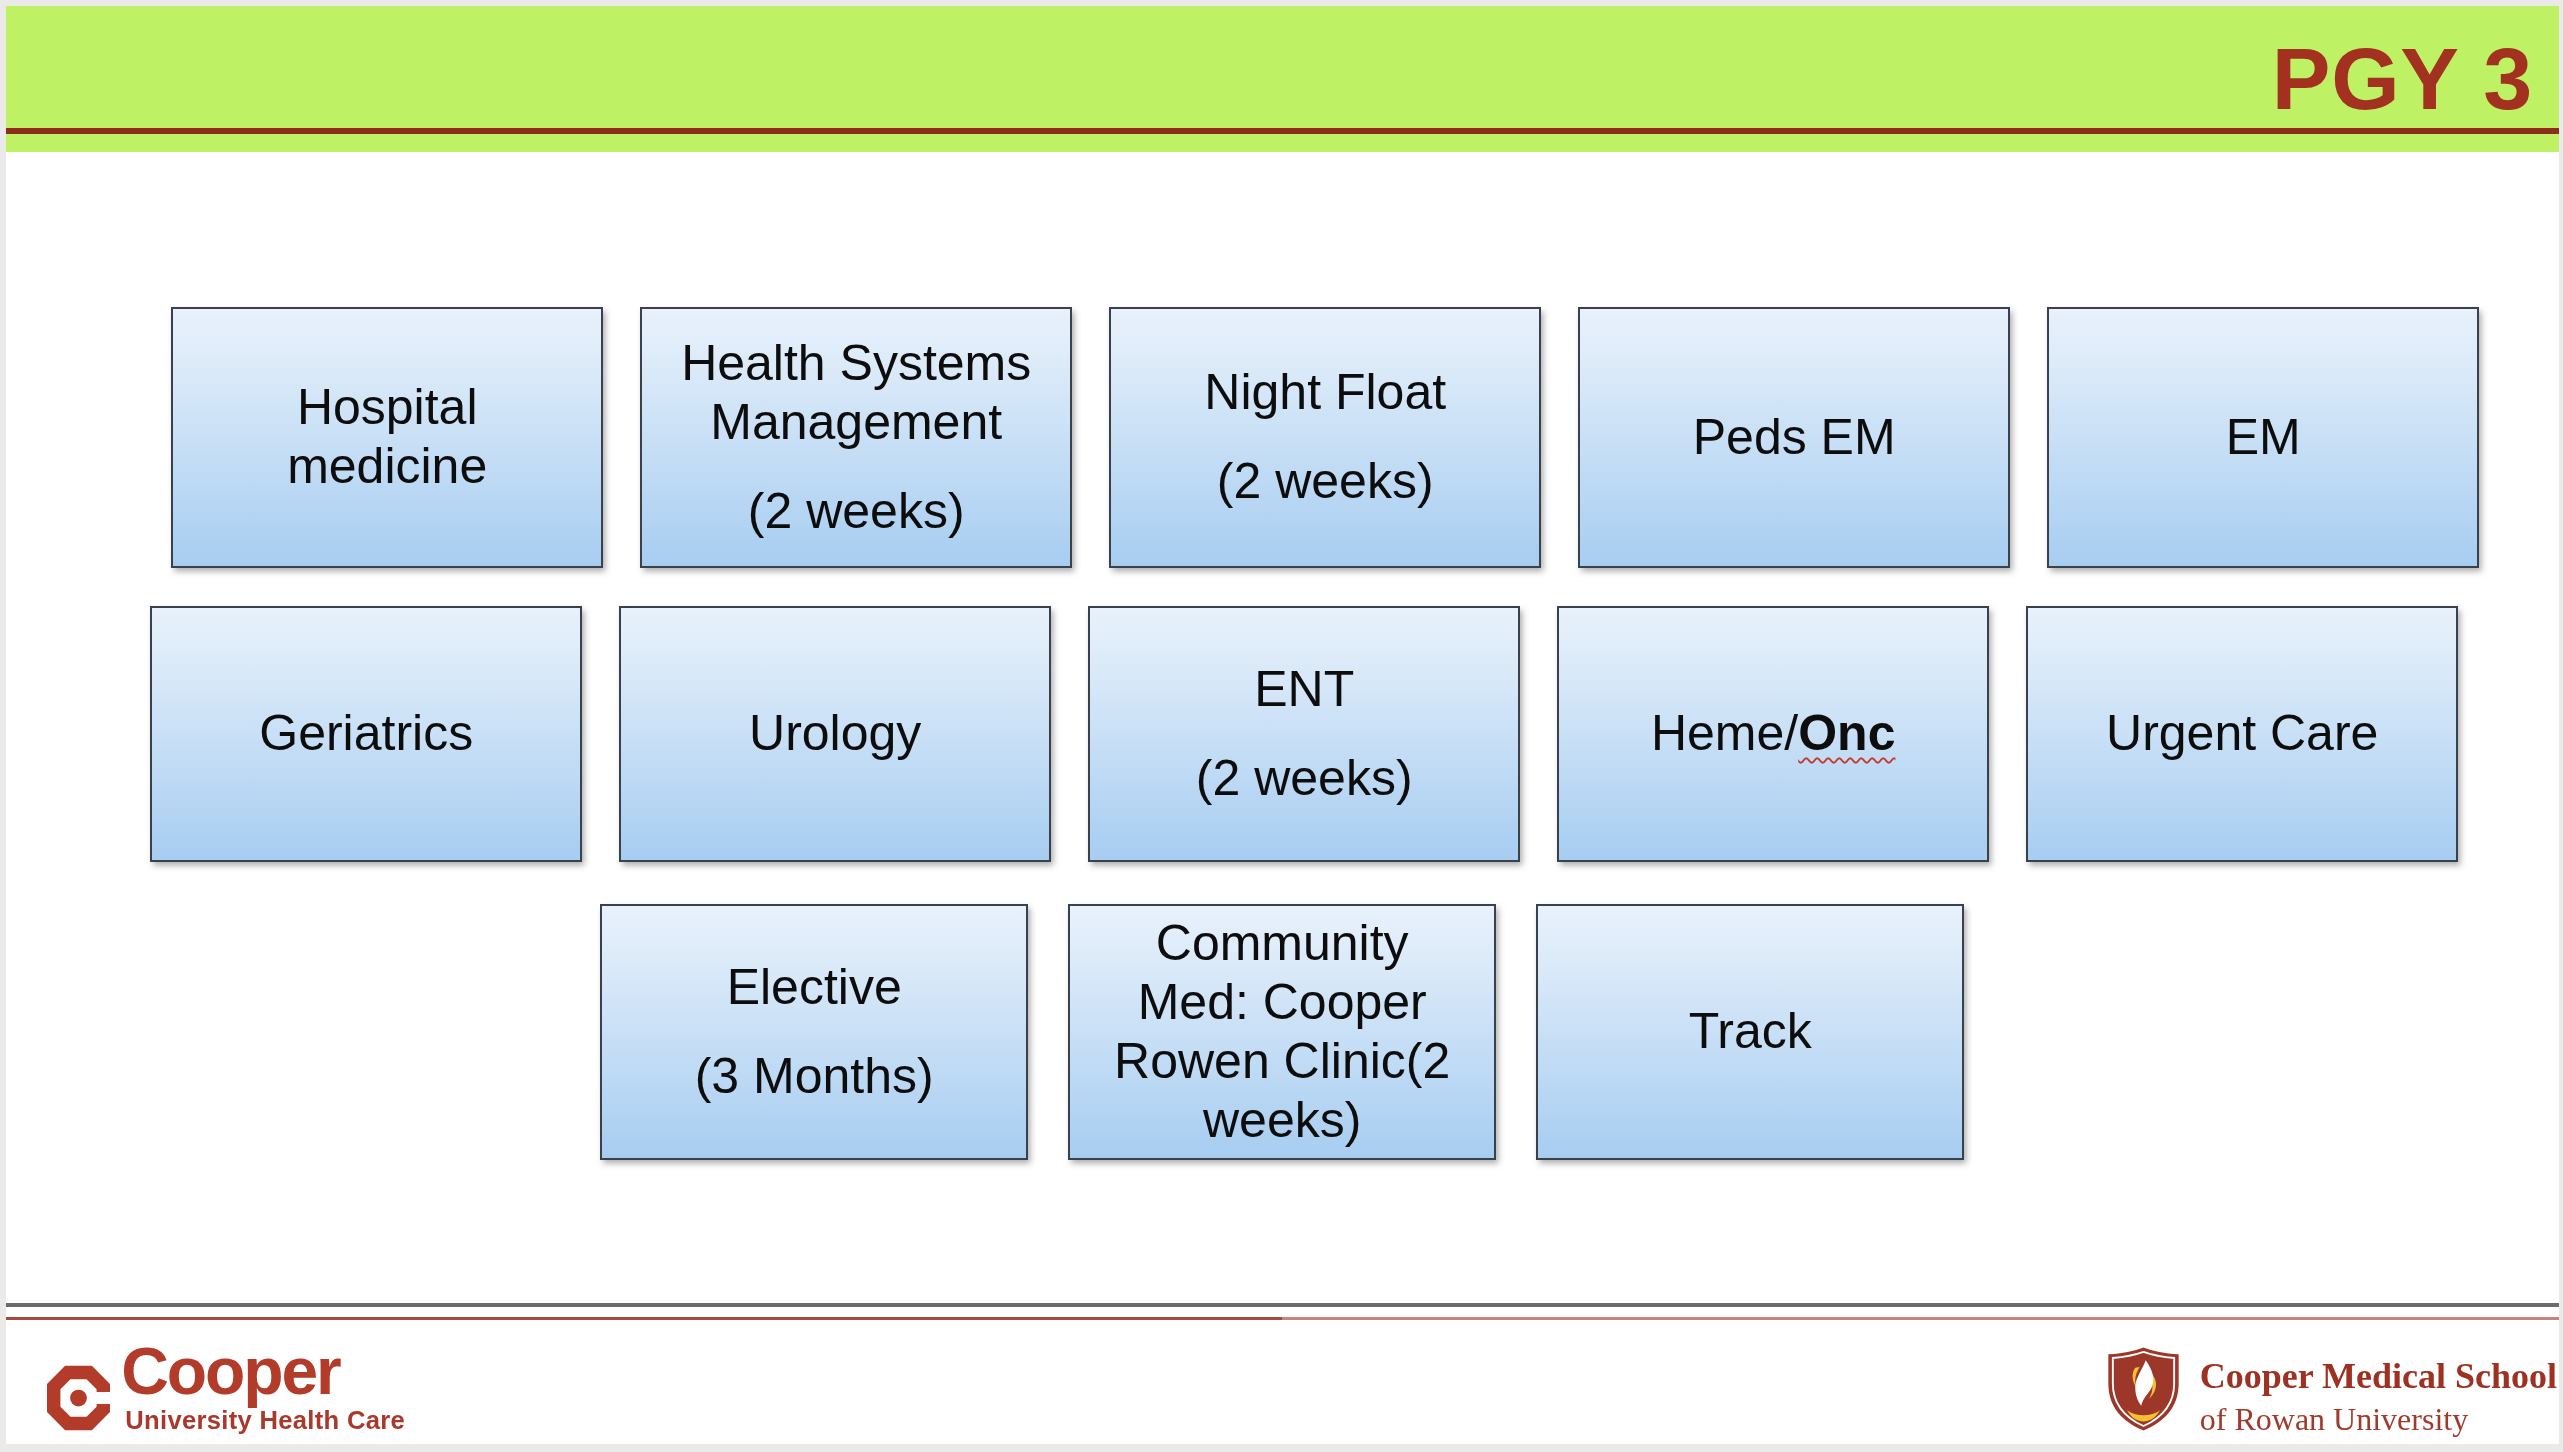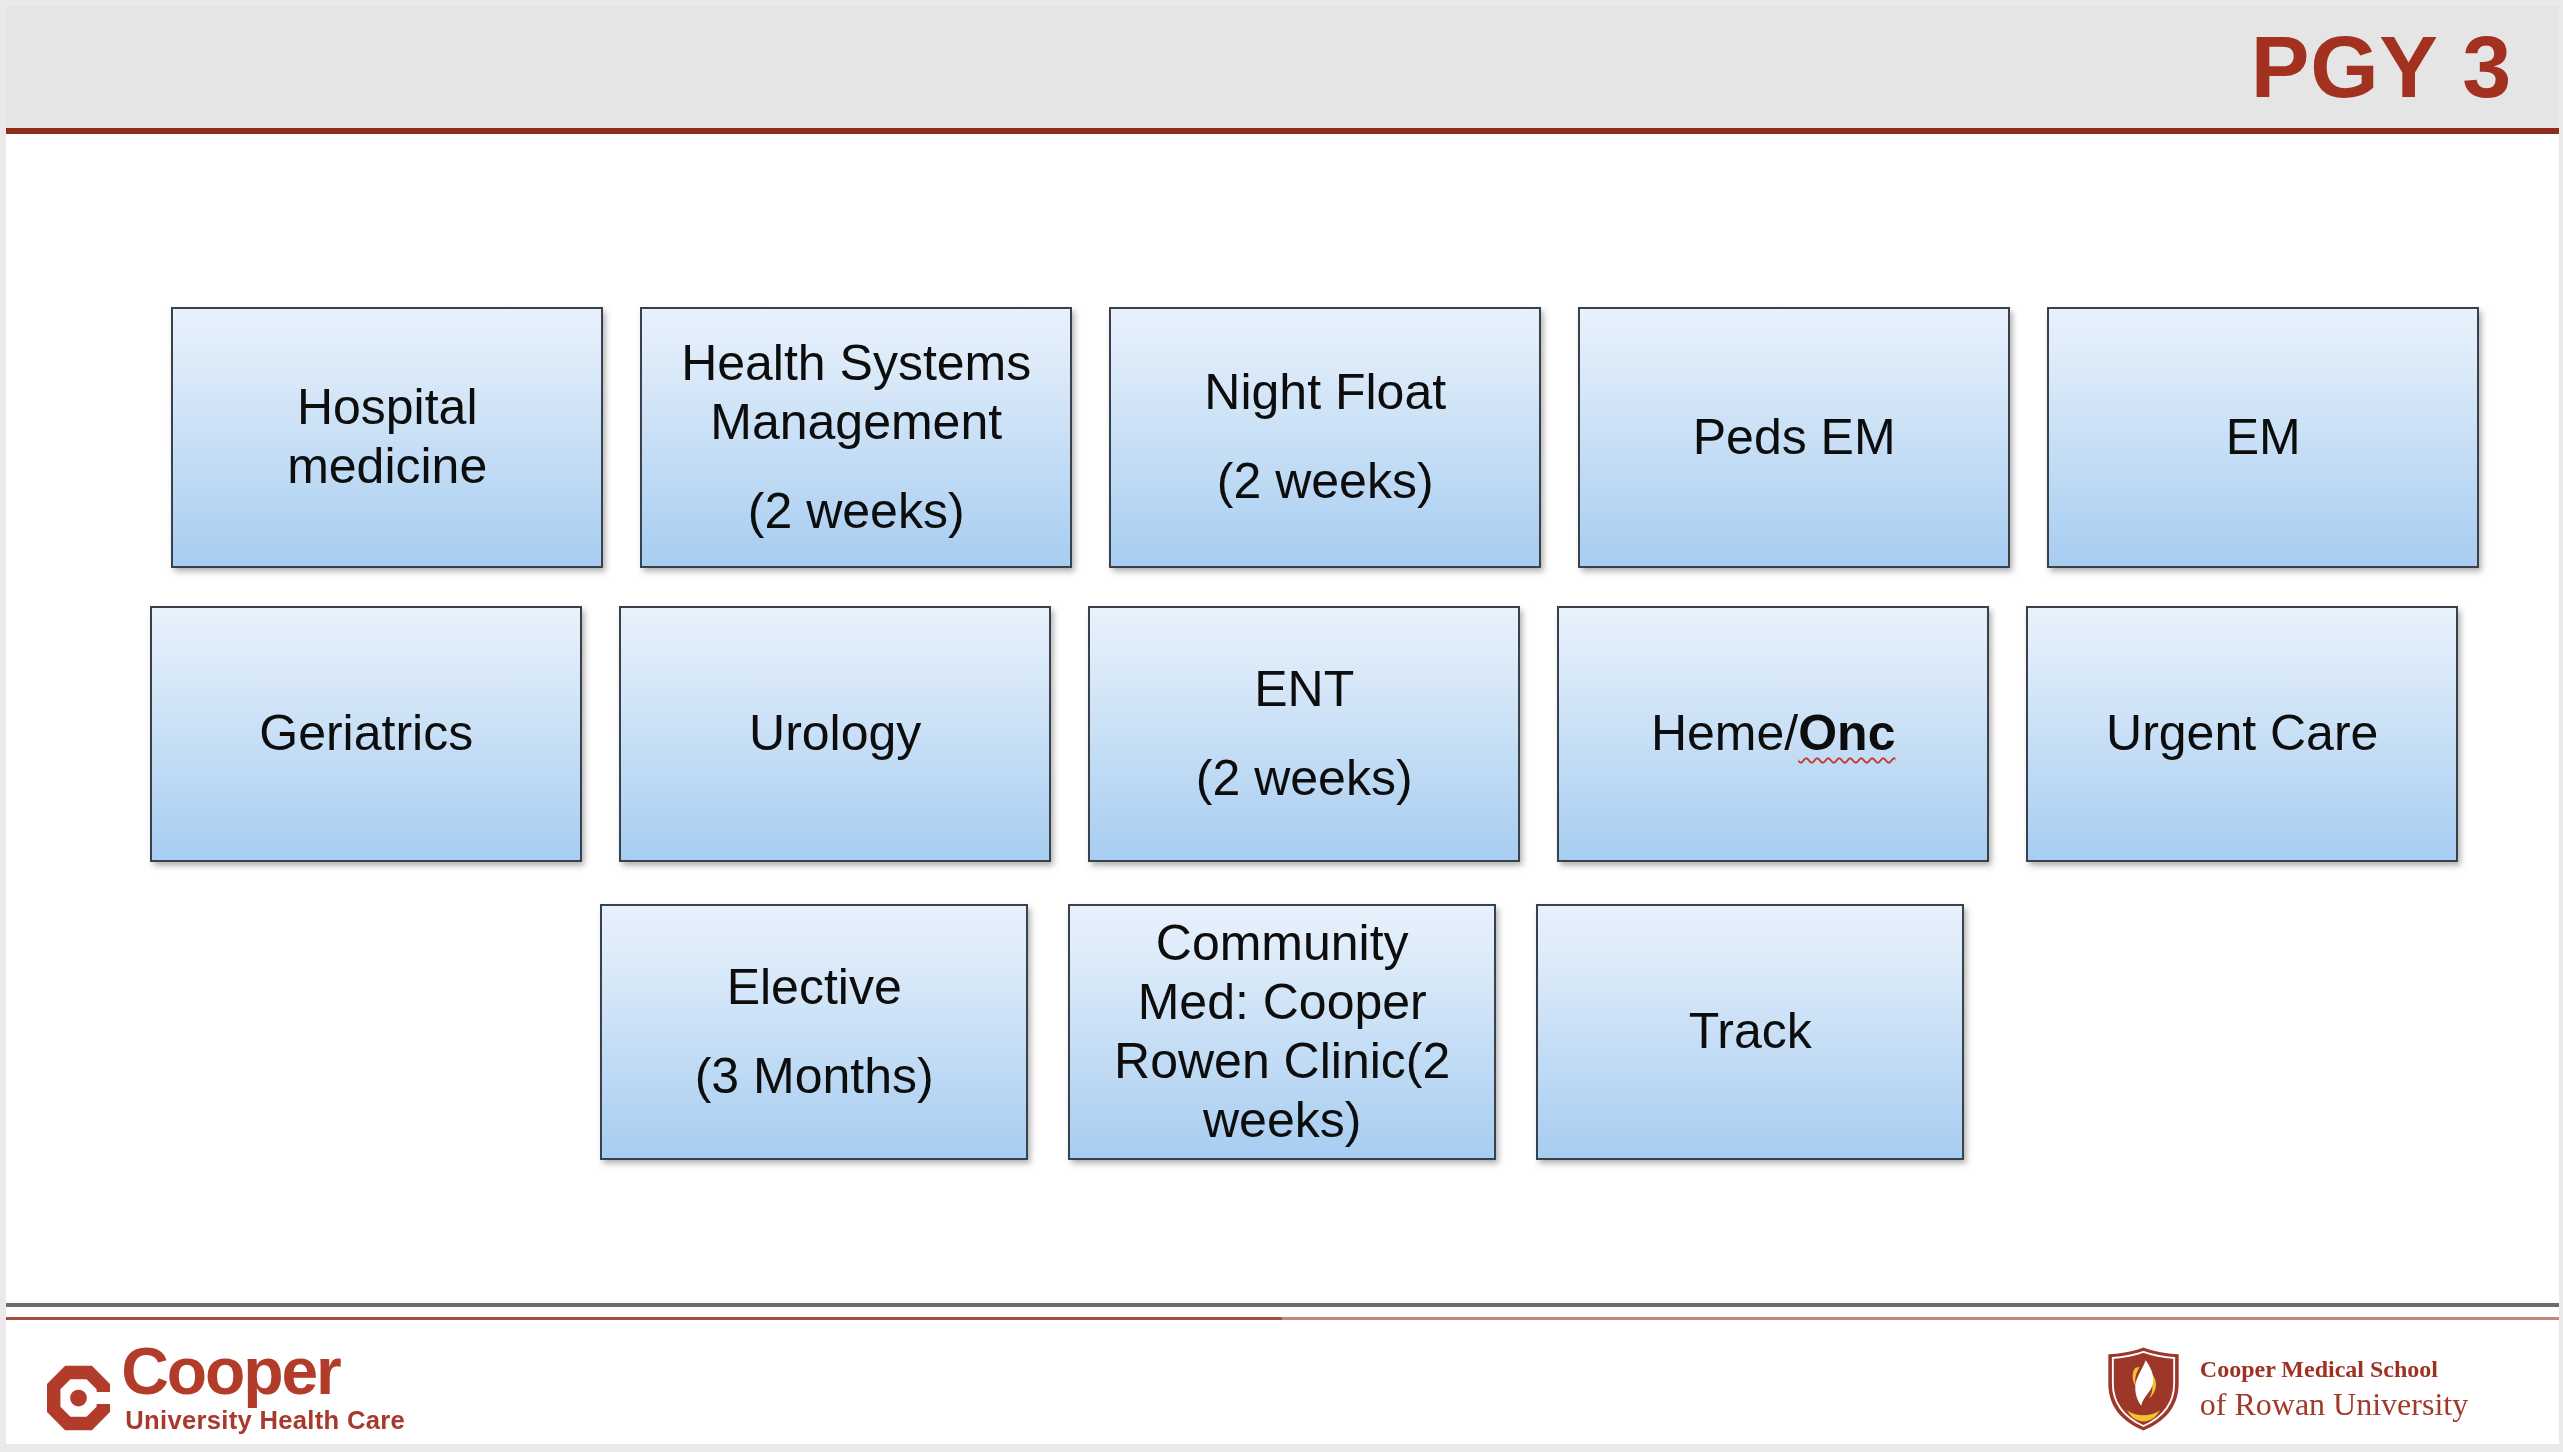--- a/index.html
+++ b/index.html
@@ -8,24 +8,24 @@
     background:#eceae8;
     font-family:"Liberation Sans", sans-serif;
     position:relative; overflow:hidden;
   }
   .slide {
     position:absolute; left:5.5px; top:5.5px; right:4.1px; bottom:8.3px;
     background:#ffffff;
   }
   
   .header {
-    position:absolute; left:0; top:0; width:100%; height:122px;
-    background:#e5e5e5;
+    position:absolute; left:0; top:0; width:100%; height:146px;
+    background:#bef264;
     display:flex; align-items:center; justify-content:flex-end;
-    padding-right:47px; box-sizing:border-box;
+    padding-right:26px; box-sizing:border-box;
   }
   .header-title {
     font-size:88px; font-weight:bold; color:#a23120; letter-spacing:0.7px;
   }
   .header-rule {
     position:absolute; left:0; top:122px; width:100%; height:6.2px;
     background:#8e2d1b;
   }
   
   .row {
@@ -75,21 +75,21 @@
   .cooper-tagline {
     font-size:25.6px; font-weight:bold; letter-spacing:0.3px; margin-top:2.8px; margin-left:4.1px;
     color:#a8392c;
   }
   .cmsru-logo {
     position:absolute; left:2100px; top:1340px;
     display:flex; align-items:flex-start;
     font-family:"Liberation Serif", serif;
   }
   .cmsru-text { margin-left:19.3px; margin-top:8.3px; color:#9e3222; }
-  .cmsru-line1 { font-size:24px; font-weight:bold; line-height:1.25; }
+  .cmsru-line1 { font-size:36px; font-weight:bold; line-height:1.25; }
   .cmsru-line2 { font-size:32px; font-weight:normal; line-height:1.25; color:#a03a2b; }
 </style>
 </head>
 <body>
 
 <div class="slide">
 
   <div class="header">
     <span class="header-title">PGY 3</span>
   </div>

